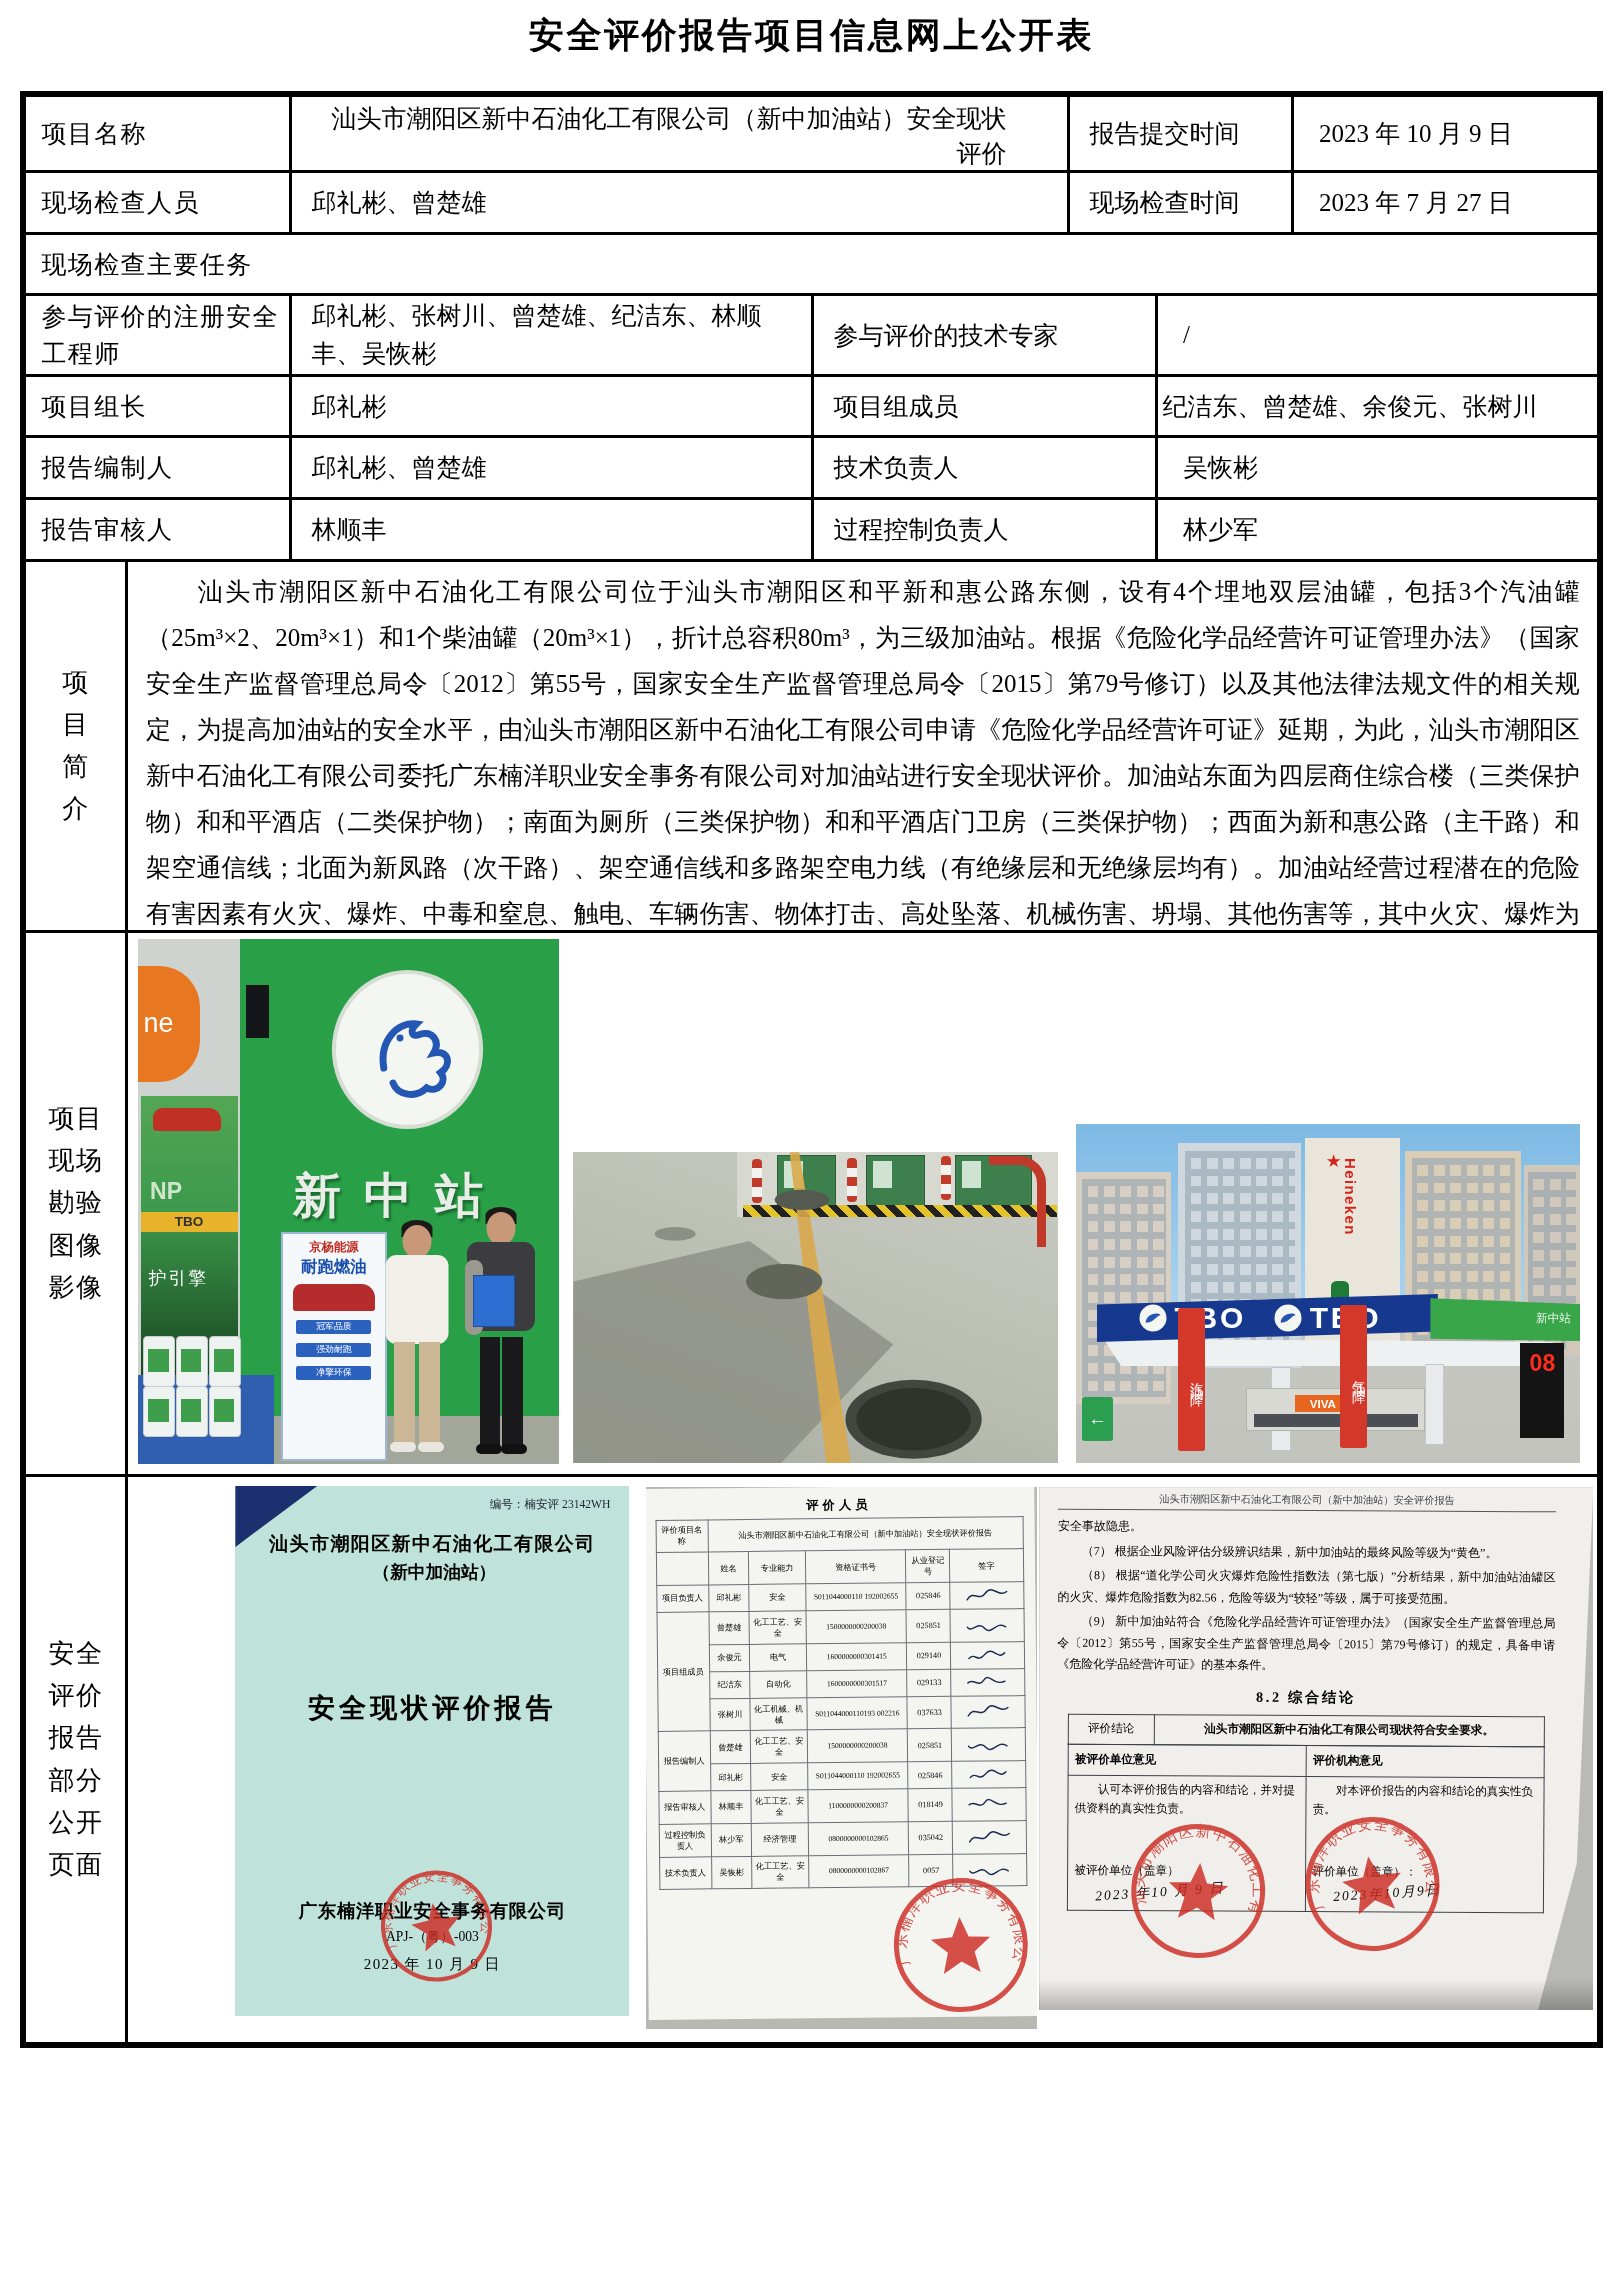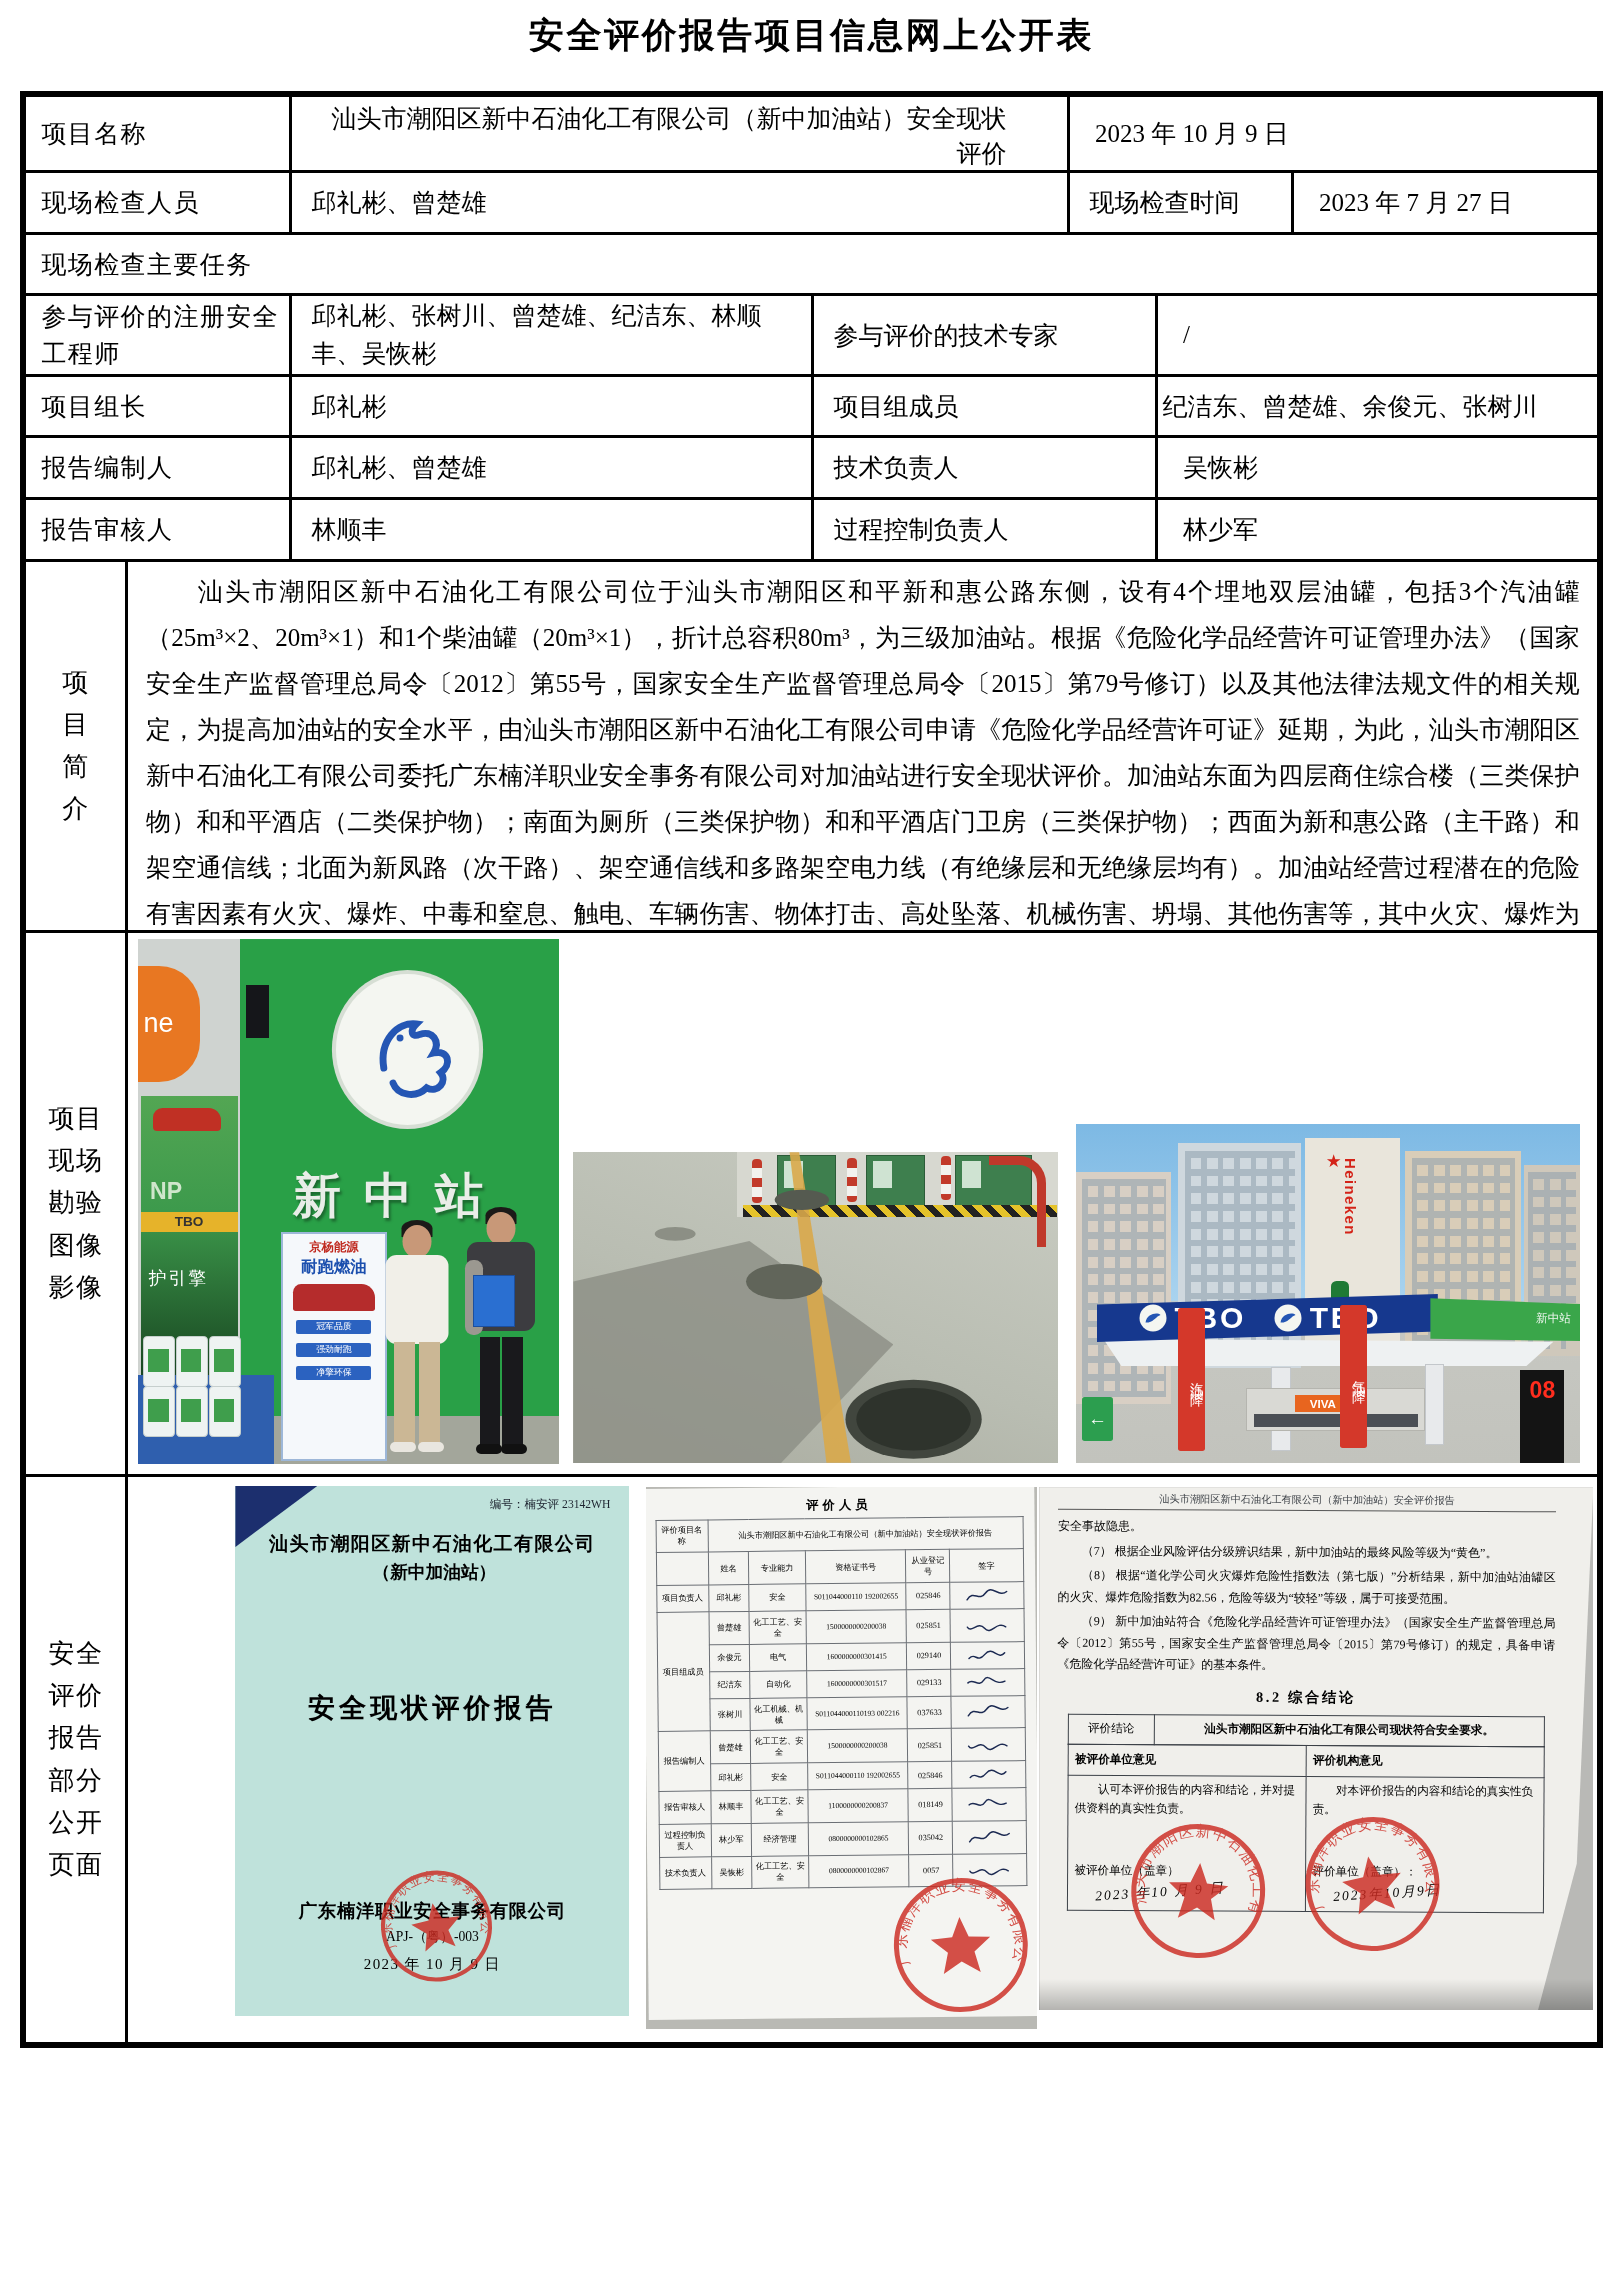--- a/index.html
+++ b/index.html
@@ -91,21 +91,21 @@
         clip-path:polygon(0 5%,100% 18%,100% 100%,0 95%);color:#eef6ee;font-size:11.6px;
         display:flex;align-items:center;justify-content:flex-end;padding-right:9.5px;box-sizing:border-box;}
   .p3-under{left:27px;top:215px;width:450px;height:27px;background:#eef1f2;clip-path:polygon(0 0,100% 10%,94% 100%,4% 100%);}
   .p3-col{background:#e8eaec;border:0.7px solid #c3c7cb;}
   .p3-shop{left:170px;top:264px;width:177px;height:41px;background:#d9d9d4;border:0.7px solid #b5b5af;}
   .p3-viva{position:absolute;left:48px;top:5.5px;width:55px;height:17.7px;background:#e8651f;color:#fff;
         font-family:"Liberation Sans",sans-serif;font-weight:bold;font-size:11.6px;text-align:center;line-height:17.7px;}
   .p3-banner{position:absolute;width:27px;height:143px;background:#d4382a;color:#fff;
         writing-mode:vertical-rl;text-align:center;font-size:13.6px;letter-spacing:2.7px;border-radius:2.7px;}
   .p3-price{left:444px;top:219px;width:44px;height:95px;background:#141414;color:#ff2d1e;
-        font-family:"Liberation Sans",sans-serif;font-weight:bold;font-size:23px;display:flex;align-items:flex-start;justify-content:center;padding-top:6.8px;box-sizing:border-box;margin-top:27px;}
+        font-family:"Liberation Sans",sans-serif;font-weight:bold;font-size:23px;display:flex;align-items:flex-start;justify-content:center;padding-top:6.8px;box-sizing:border-box;}
   .p3-arrow{left:5.5px;top:273px;width:31px;height:44px;background:#2c9e4f;color:#fff;font-size:19px;
         display:flex;align-items:center;justify-content:center;border-radius:2.7px;}
   .p3-heineken{color:#d42318;writing-mode:vertical-rl;font-family:"Liberation Sans",sans-serif;
         font-weight:bold;font-size:15px;letter-spacing:1.4px;}
   .p3-bottle{position:absolute;width:17.7px;height:44px;background:#1f7a35;border-radius:5.5px 5.5px 2.7px 2.7px;}
   
   .docphoto{position:absolute;overflow:hidden;}
   #doc1{left:107px;top:8.9px;width:394px;height:530px;background:#bfe2db;}
   #doc2{left:518px;top:9.5px;width:391px;height:542px;background:#b9b9b4;}
   #doc3{left:911px;top:10.2px;width:554px;height:523px;background:#b9b9b6;}
@@ -144,20 +144,21 @@
 <body>
 
 <div class="page">
   <div class="doc-title">安全评价报告项目信息网上公开表</div>
 
   <div class="xtable">
 
     <div class="row r1">
       <div class="c w-lab">项目名称</div>
       <div class="c r12-v topalign">汕头市潮阳区新中石油化工有限公司（新中加油站）安全现状评价</div>
+      <div class="c r12-l2">报告提交时间</div>
       <div class="c flexfill">2023 年 10 月 9 日</div>
     </div>
 
     <div class="row r2">
       <div class="c w-lab">现场检查人员</div>
       <div class="c r12-v">邱礼彬、曾楚雄</div>
       <div class="c r12-l2">现场检查时间</div>
       <div class="c flexfill">2023 年 7 月 27 日</div>
     </div>
 

